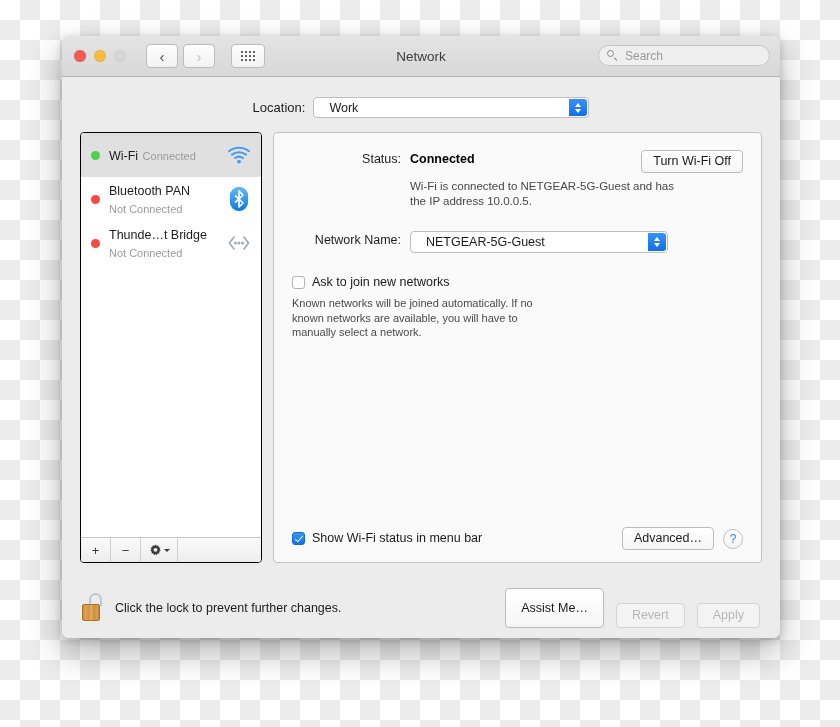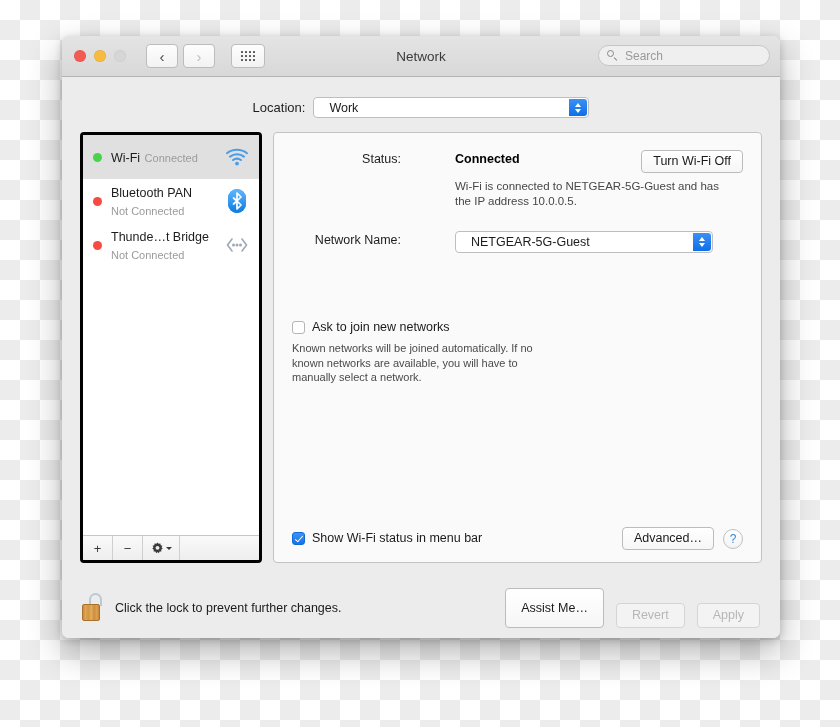--- a/index.html
+++ b/index.html
@@ -221,21 +221,21 @@
     min-height: 0;
     padding-bottom: 0;
   }
 
   
   .sidebar {
     width: 182px;
     display: flex;
     flex-direction: column;
     background: #fff;
-    border: 3px solid #000000;
+    border: 1px solid #000000;
     border-radius: 4px;
     overflow: hidden;
     box-sizing: border-box;
     margin-bottom: 15px;
   }
   .svc-list {
     flex: 1;
     overflow: hidden;
   }
   .svc {
@@ -315,21 +315,20 @@
     display: flex;
     flex-direction: column;
     padding: 17px 18px 12px 18px;
     position: relative;
     overflow: hidden;
   }
 
   .field-row {
     display: flex;
     margin-bottom: 2px;
-    gap: 45px;
   }
   .field-label {
     width: 118px;
     text-align: right;
     font-size: 12.5px;
     color: #1d1d1d;
     padding-right: 9px;
     padding-top: 2px;
     flex: none;
     box-sizing: border-box;

